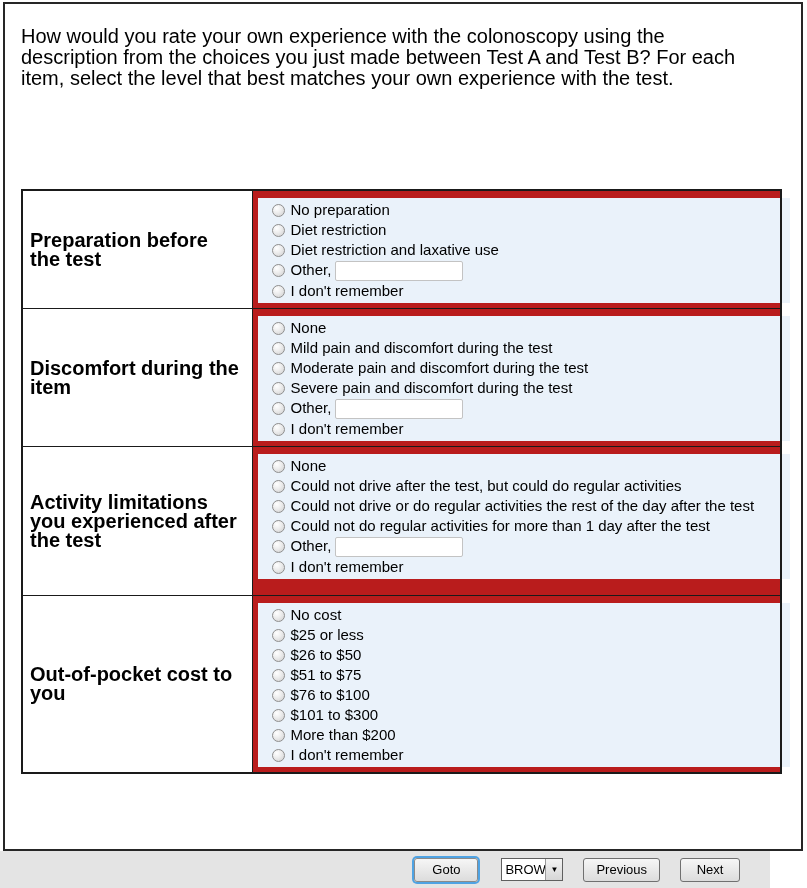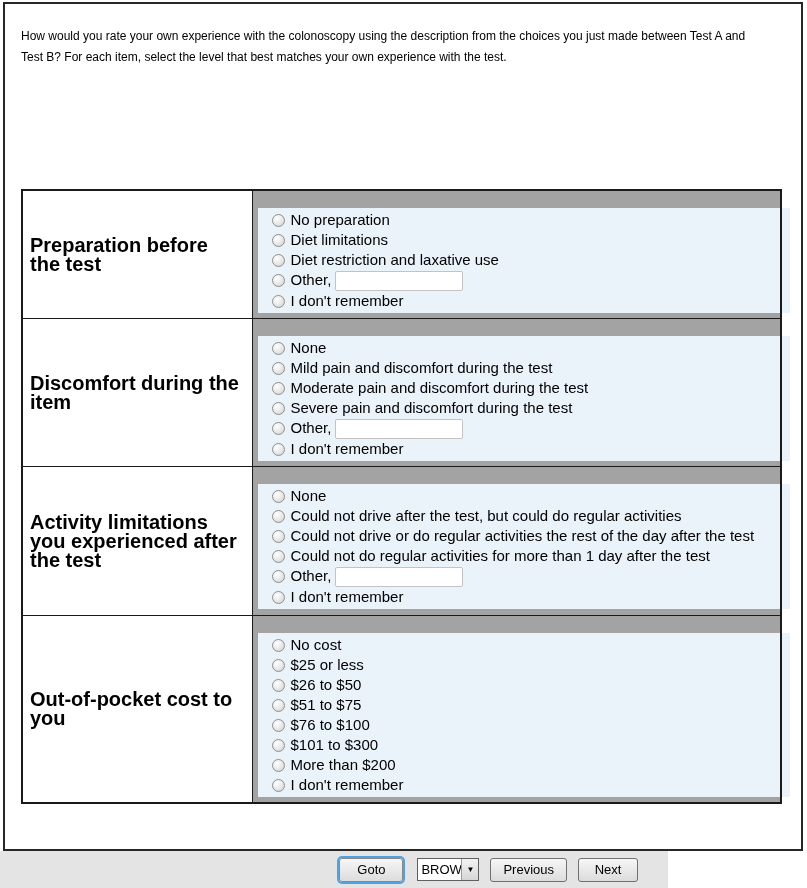--- a/index.html
+++ b/index.html
@@ -7,63 +7,63 @@
     width:807px; height:888px; position:relative;
     background:#ffffff; font-family:"Liberation Sans", sans-serif; color:#000;
     overflow:hidden;
   }
   .frame {
     position:absolute; left:3px; top:2px; width:800px; height:849px;
     box-sizing:border-box; border:2px solid #262626; background:#fff;
   }
   .intro {
     position:absolute; left:16px; top:22px; width:742px;
-    font-size:12px; line-height:21px; margin:0;
+    font-size:20px; line-height:21px; margin:0;
   }
   .heading {
     position:absolute; left:0; right:0; top:131px; margin:0;
     text-align:center; font-size:16px; font-weight:bold;
   }
   table.qtable {
     position:absolute; left:16px; top:185px; width:761px;
     border-collapse:collapse; table-layout:fixed;
     border:2px solid #1a1a1a;
   }
   table.qtable td { border:1px solid #1a1a1a; box-sizing:border-box; }
   td.label-cell {
     width:230px; vertical-align:middle;
     font-weight:bold; font-size:20px; line-height:19px;
     padding:4px 10px 4px 7px; background:#fff;
   }
   td.options-cell {
-    vertical-align:top; padding:17px 0 5px 5px; background:#a3a3a3;
+    vertical-align:top; padding:7px 0 5px 5px; background:#b91c1c;
   }
   .option-panel {
     background:#eaf2fa; margin-right:-10px; padding:2px 0;
     font-size:15px;
   }
   label.option { display:block; line-height:20px; cursor:default; }
   input.radio {
     appearance:none; -webkit-appearance:none;
     width:13px; height:13px; border-radius:50%;
     border:1px solid #8f8f8f;
     background:radial-gradient(circle at 35% 30%, #ffffff 0%, #ececec 45%, #cfcfcf 100%);
     margin:0 6px -2px 14px; padding:0;
   }
   input.other-input {
     width:128px; height:20px; box-sizing:border-box;
     border:1px solid #c3c3c3; border-radius:2px; background:#fff;
     margin-left:4px; vertical-align:middle; font-size:13px; padding:0 3px;
     font-family:"Liberation Sans", sans-serif;
   }
   .footer {
-    position:absolute; left:0; top:851px; width:668px; height:37px;
+    position:absolute; left:0; top:851px; width:770px; height:37px;
     background:#e4e4e4; box-sizing:border-box;
     display:flex; align-items:center; justify-content:flex-end;
-    gap:11px; padding-right:30px;
+    gap:20px; padding-right:30px;
   }
   .btn {
     font-family:"Liberation Sans", sans-serif; font-size:13px; color:#000;
     height:24px; min-width:60px; padding:0 12px;
     border:1px solid #707070; border-radius:3px;
     background:linear-gradient(#f6f6f6, #dcdcdc);
   }
   .btn.goto {
     border:1px solid #8a8a8a;
     box-shadow:0 0 0 2px #4fa3e3;
@@ -89,21 +89,21 @@
 
 <div class="frame">
   <p class="intro">How would you rate your own experience with the colonoscopy using the description from the choices you just made between Test A and Test B? For each item, select the level that best matches your own experience with the test.</p>
   <table class="qtable">
     <tbody id="qrows">
         <tr style="height: 115px;">
           <td class="label-cell">Preparation before the test</td>
           <td class="options-cell">
             <div class="option-panel">
               <label class="option"><input type="radio" class="radio" name="row-0" style=""><span>No preparation</span></label>
-              <label class="option"><input type="radio" class="radio" name="row-0" style=""><span>Diet limitations</span></label>
+              <label class="option"><input type="radio" class="radio" name="row-0" style=""><span>Diet restriction</span></label>
               <label class="option"><input type="radio" class="radio" name="row-0" style=""><span>Diet restriction and laxative use</span></label>
               <label class="option"><input type="radio" class="radio" name="row-0" style=""><span>Other,</span><input type="text" class="other-input" style=""></label>
               <label class="option"><input type="radio" class="radio" name="row-0" style=""><span>I don't remember</span></label>
             </div>
           </td>
         </tr>
         <tr style="height: 132px;">
           <td class="label-cell">Discomfort during the item</td>
           <td class="options-cell">
             <div class="option-panel">

